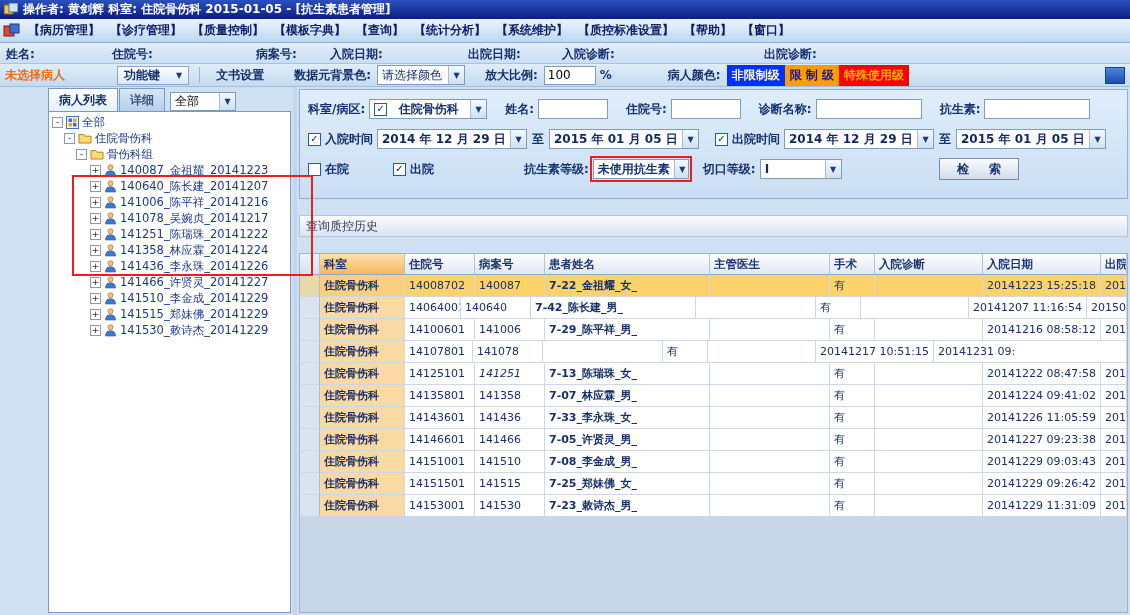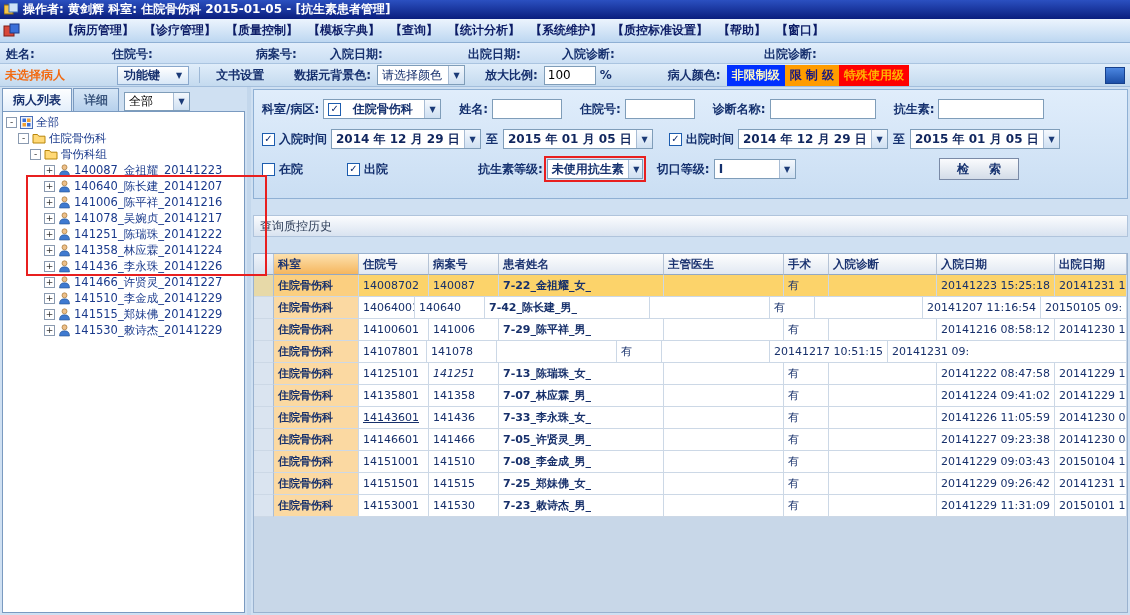--- a/index.html
+++ b/index.html
@@ -7,21 +7,21 @@
   body { font-family:"DejaVu Sans","Liberation Sans",sans-serif; font-size:12px; background:#cfe0f2; }
   .window { width:1130px; height:615px; display:flex; flex-direction:column; position:relative; overflow:hidden; }
 
   
   .titlebar { height:19px; background:linear-gradient(#2b50c0,#0a1e7e); color:#fff; font-weight:bold;
               display:flex; align-items:center; gap:5px; padding:0 4px; flex:0 0 19px; font-size:12px; }
   .app-glyph { width:14px; height:13px; display:inline-block; }
 
   
   .menubar { height:24px; flex:0 0 24px; background:linear-gradient(#ecf4fd,#bdd7f1); border-bottom:1px solid #8fb0d4;
-             display:flex; align-items:center; padding-left:3px; color:#0c1c66; font-weight:bold;gap:34px; }
+             display:flex; align-items:center; padding-left:3px; color:#0c1c66; font-weight:bold; }
   .menu-items { display:flex; align-items:center; }
   .menu-item { padding:3px 5px; white-space:nowrap; cursor:default; }
   .menubar-icon { width:17px; height:16px; margin-right:3px; }
 
   
   .info-row { height:21px; flex:0 0 21px; position:relative; background:linear-gradient(#e2eefb,#cadef3);
               border-bottom:1px solid #aac4e0; color:#16306e; font-weight:bold; }
   .info-row span { position:absolute; top:3px; white-space:nowrap; }
 
   
@@ -36,21 +36,21 @@
            border:1px solid #7f9db9; height:20px; padding-left:4px; white-space:nowrap; overflow:hidden; }
   .combo .combo-arrow { width:16px; height:100%; border-left:1px solid #a8bcd4; background:linear-gradient(#f4f8fd,#cfe0f2);
                         display:flex; align-items:center; justify-content:center; font-size:8px; color:#1b3a77; flex:0 0 16px; margin-left:4px;}
   .color-combo { width:88px; margin-left:6px; font-weight:normal; }
   .zoom-input { width:52px; height:19px; border:1px solid #7f9db9; background:#fff; padding:0 3px; font-family:inherit; font-size:12px; margin-left:6px; }
   .legend-wrap { display:flex; align-items:center; margin-left:6px; }
   .legend-block { padding:2px 5px; font-weight:bold; white-space:nowrap; }
   .corner-box { width:20px; height:17px; background:linear-gradient(#4b86e0,#1c4fa8); border:1px solid #16408c; margin-left:auto; }
 
   
-  .main { flex:1; display:flex; min-height:0; }
+  .main { flex:1; display:flex; min-height:0;padding-left:46px; }
 
   
   .left-panel { width:251px; flex:0 0 251px; position:relative; border-right:4px solid #c3d7ec; }
   .left-tabs { height:24px; display:flex; align-items:flex-end; padding:2px 2px 0 2px; gap:1px; }
   .tab { padding:3px 10px 2px; font-weight:bold; color:#17316f; border:1px solid #7a9ac0; border-bottom:none; white-space:nowrap; }
   .tab.active { background:linear-gradient(#fdfeff,#e4effb); }
   .tab.inactive { background:linear-gradient(#d6e6f6,#b6d0ec); color:#3a567e; }
   .filter-combo { width:66px; margin-left:4px; height:19px; font-weight:normal; }
   .tree-panel { position:absolute; top:24px; left:2px; right:2px; bottom:2px; background:#fff; border:1px solid #7a9ac0;
                 overflow:hidden; padding-top:2px; }
@@ -462,21 +462,21 @@
               <div class="td" data-name="cell-patient-name" style="width: 165px;">7-07_林应霖_男_</div>
               <div class="td" data-name="cell-doctor" style="width: 120px;"></div>
               <div class="td" data-name="cell-surgery" style="width: 45px;">有</div>
               <div class="td" data-name="cell-admit-diagnosis" style="width: 108px;"></div>
               <div class="td" data-name="cell-admit-date" style="width: 118px;">20141224 09:41:02</div>
               <div class="td" data-name="cell-discharge-date" style="flex: 1 1 0%;">20141229 10:</div>
             </div>
             <div class="tr" data-name="table-row">
               <div class="td ind" data-name="row-indicator" style="width: 20px;"></div>
               <div class="td td-dept" data-name="cell-dept" style="width: 85px;">住院骨伤科</div>
-              <div class="td" data-name="cell-inpatient-no" style="width: 70px; text-decoration: underline;">14143601</div>
+              <div class="td" data-name="cell-inpatient-no" style="width: 70px;">14143601</div>
               <div class="td" data-name="cell-case-no" style="width: 70px;">141436</div>
               <div class="td" data-name="cell-patient-name" style="width: 165px;">7-33_李永珠_女_</div>
               <div class="td" data-name="cell-doctor" style="width: 120px;"></div>
               <div class="td" data-name="cell-surgery" style="width: 45px;">有</div>
               <div class="td" data-name="cell-admit-diagnosis" style="width: 108px;"></div>
               <div class="td" data-name="cell-admit-date" style="width: 118px;">20141226 11:05:59</div>
               <div class="td" data-name="cell-discharge-date" style="flex: 1 1 0%;">20141230 09:</div>
             </div>
             <div class="tr" data-name="table-row">
               <div class="td ind" data-name="row-indicator" style="width: 20px;"></div>

